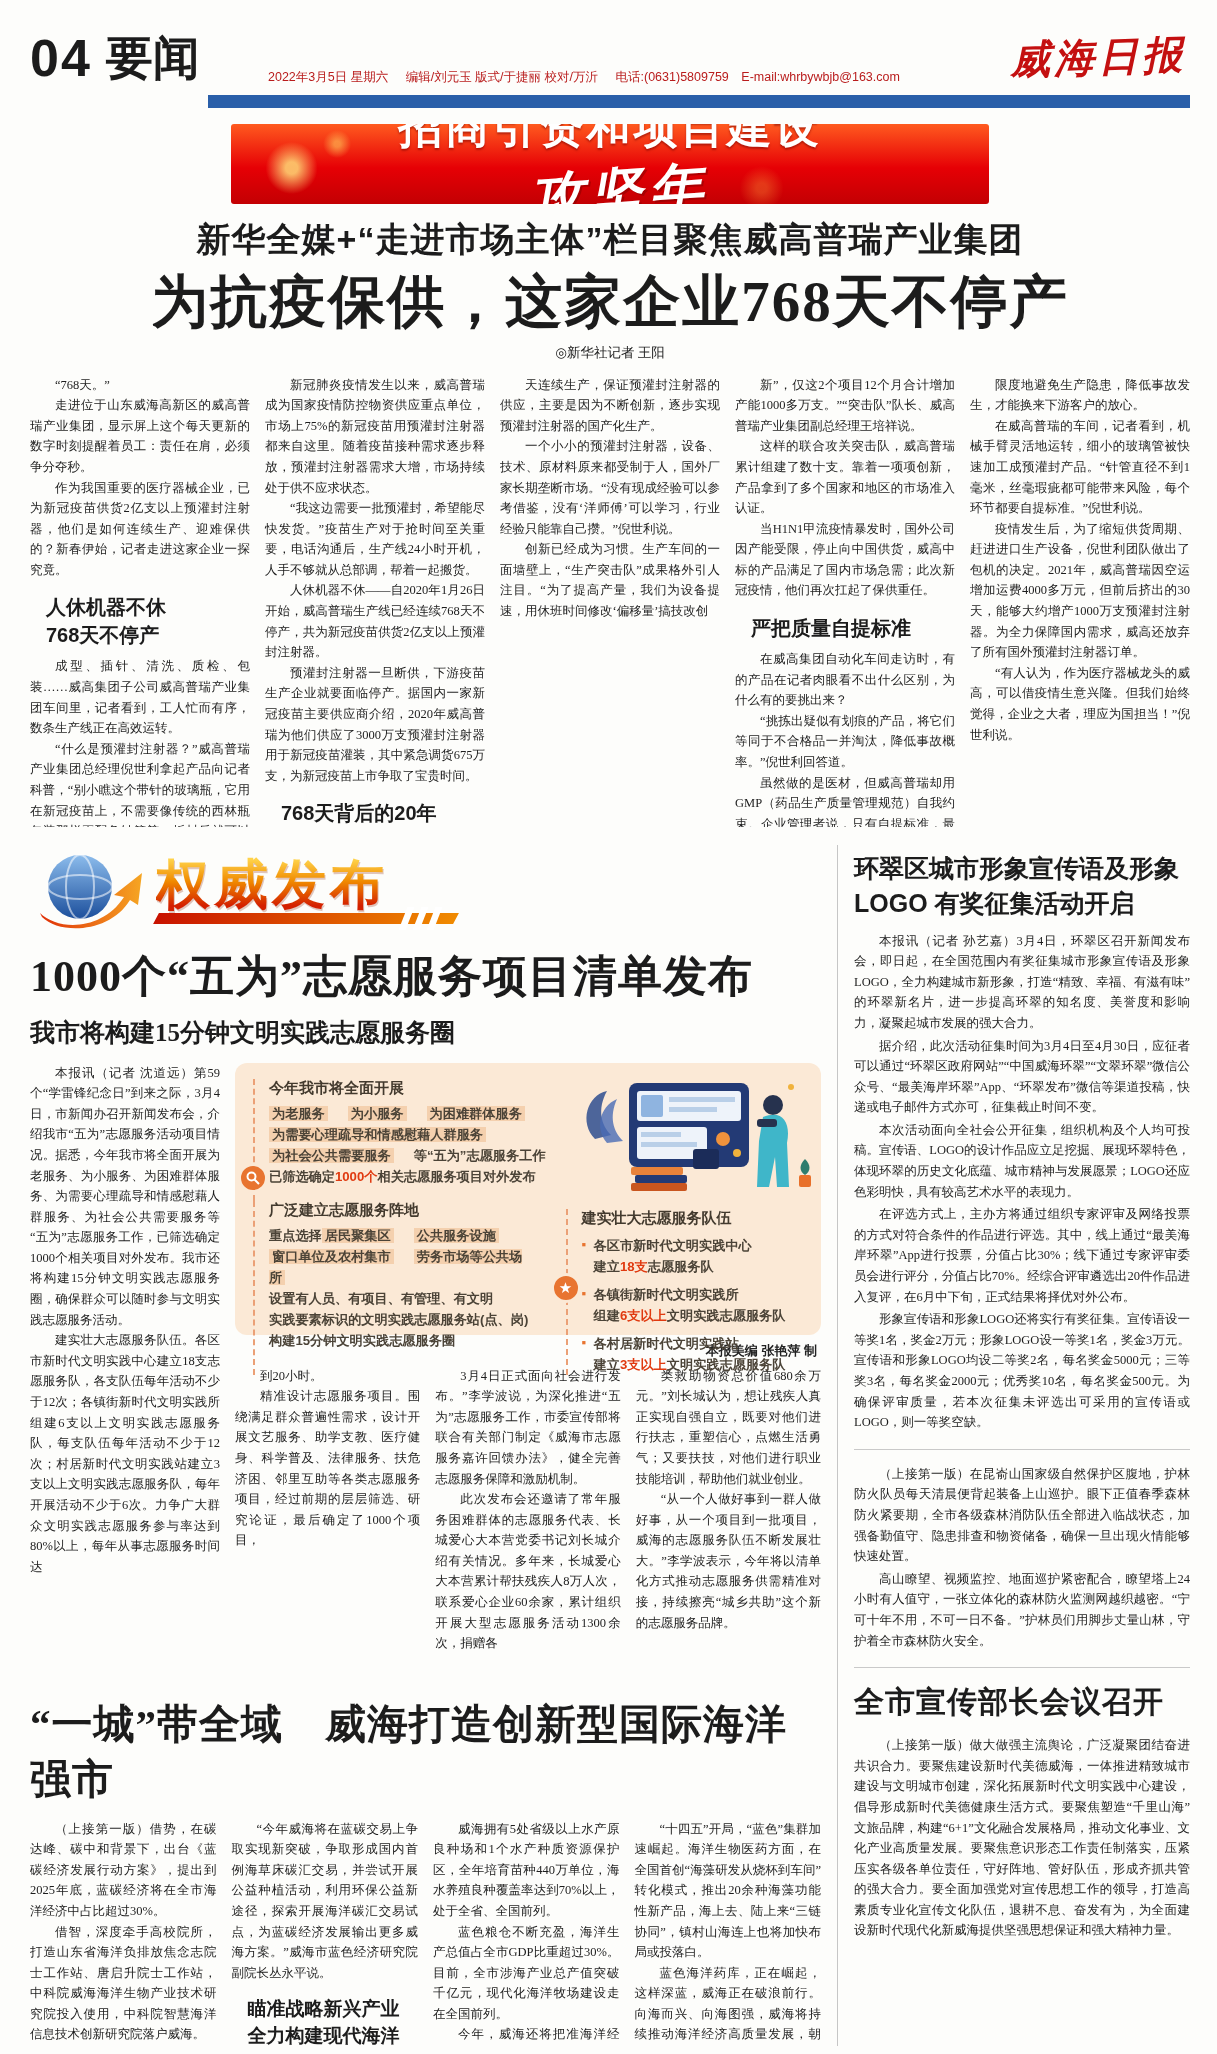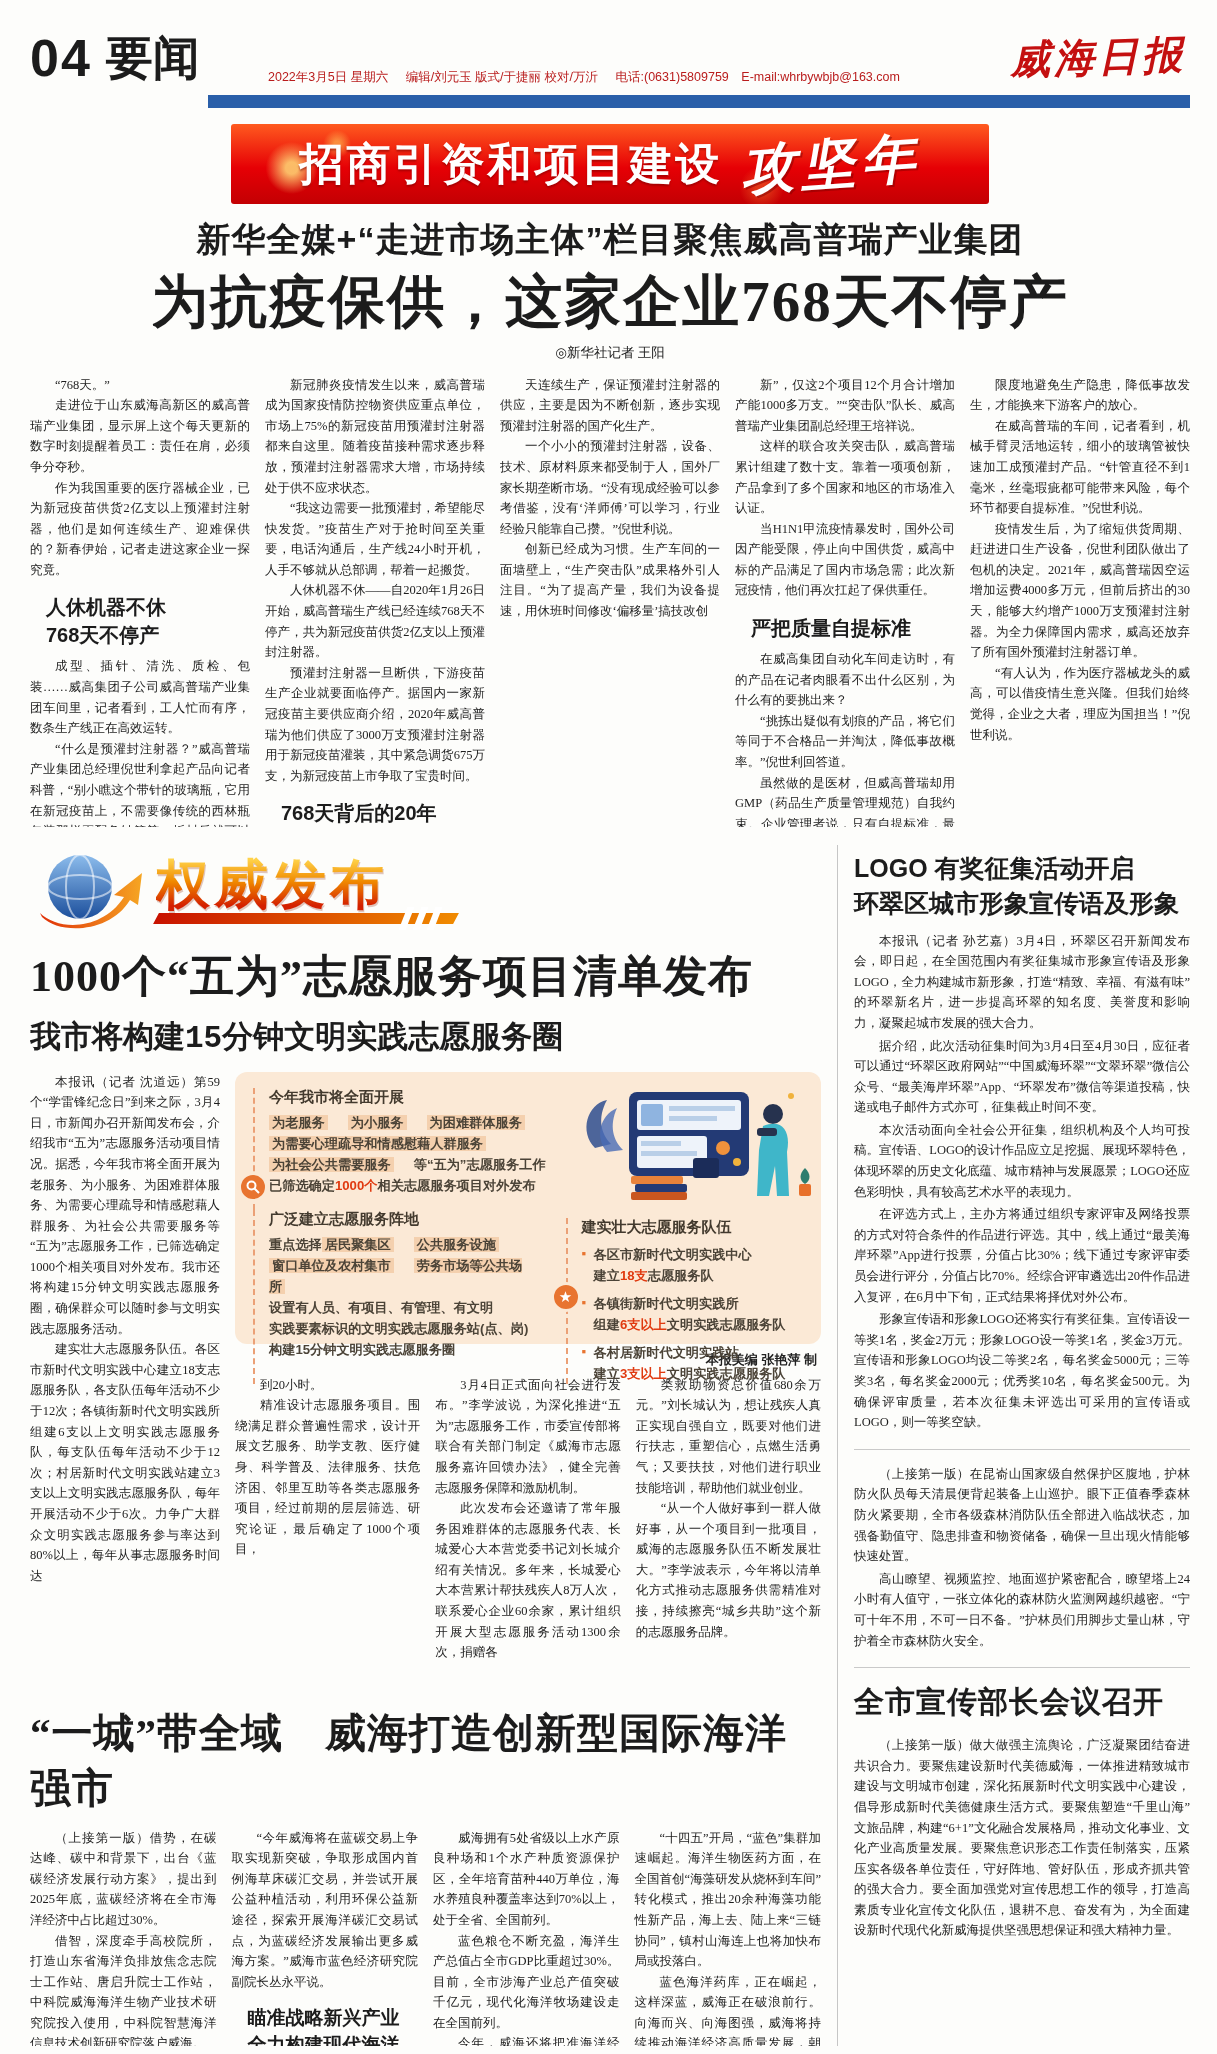--- a/index.html
+++ b/index.html
@@ -14,21 +14,21 @@
   .meta{position:absolute;left:238px;bottom:12px;font-family:"Liberation Sans","DejaVu Sans",sans-serif;
         font-size:12.5px;color:#b91c1c;white-space:nowrap;}
   .meta span{margin-right:14px;}
   .masthead{position:absolute;right:4px;top:4px;font-size:40px;font-weight:900;font-style:italic;
             color:#c41010;transform:rotate(-2deg);letter-spacing:4px;}
   .blue-bar{position:absolute;left:178px;right:0;bottom:-10px;height:13px;background:#2a5fa9;}
   
   .main{position:absolute;left:30px;right:27px;top:112px;bottom:8px;overflow:hidden;}
   
   .banner{width:758px;height:80px;margin:12px auto 0;background:linear-gradient(180deg,#ff5a1f,#e60005 55%,#c30003);
-          border-radius:3px;display:flex;align-items:center;justify-content:center;position:relative;overflow:hidden;}
+          border-radius:3px;display:flex;align-items:center;justify-content:center;position:relative;overflow:hidden;flex-direction:column;}
   .banner:before{content:"";position:absolute;inset:0;
      background:radial-gradient(circle at 8% 55%,rgba(255,220,120,.85) 0 6px,rgba(255,220,120,0) 26px),
                 radial-gradient(circle at 14% 25%,rgba(255,200,90,.6) 0 3px,rgba(255,200,90,0) 14px),
                 radial-gradient(circle at 70% 80%,rgba(255,160,60,.35) 0 5px,rgba(255,160,60,0) 22px);}
   .banner-text{color:#fff;font-family:"Liberation Sans","DejaVu Sans",sans-serif;font-weight:900;
                font-size:44px;letter-spacing:3px;text-shadow:0 2px 2px rgba(120,0,0,.5);z-index:1;}
   .banner-calli{color:#fff;font-size:54px;font-weight:900;font-style:italic;margin-left:18px;
                 transform:rotate(-4deg);letter-spacing:6px;text-shadow:2px 2px 0 rgba(120,0,0,.45);z-index:1;}
   
   .kicker{text-align:center;font-family:"Liberation Sans","DejaVu Sans",sans-serif;font-size:34px;
@@ -50,21 +50,21 @@
   .pwfb-badge{position:relative;margin-left:6px;}
   .pwfb-text{font-family:"Liberation Sans","DejaVu Sans",sans-serif;font-size:54px;font-weight:900;
              letter-spacing:4px;background:linear-gradient(180deg,#ffd24a 5%,#f08a00 45%,#d42000 90%);
              -webkit-background-clip:text;background-clip:text;color:transparent;
              filter:drop-shadow(1px 2px 0 rgba(140,30,0,.25));line-height:1;}
   .pwfb-ribbon{height:11px;width:300px;margin-top:2px;transform:skewX(-28deg);
                background:linear-gradient(90deg,#c81200,#f08a00);position:relative;}
   .pwfb-ribbon i{position:absolute;top:-6px;width:7px;height:23px;background:#fff;transform:skewX(8deg);}
   .pwfb-ribbon i:nth-child(1){right:46px;} .pwfb-ribbon i:nth-child(2){right:32px;} .pwfb-ribbon i:nth-child(3){right:18px;}
   .pwfb-head{font-size:44px;font-weight:900;margin-top:10px;letter-spacing:1px;}
-  .pwfb-sub{font-family:Liberation Mono, monospace;font-size:31px;font-weight:600;margin-top:10px;}
+  .pwfb-sub{font-family:Liberation Serif, serif;font-size:25px;font-weight:600;margin-top:10px;}
   .pw-content{display:flex;gap:15px;margin-top:14px;height:612px;overflow:hidden;}
   .pw-col1{width:190px;flex:none;overflow:hidden;}
   .pw-right{flex:1;min-width:0;display:flex;flex-direction:column;}
   
   .ig{background:#fbe9d6;border-radius:12px;padding:16px 18px 14px;height:272px;position:relative;
       font-family:"Liberation Sans","DejaVu Sans",sans-serif;color:#4b4337;display:grid;
       grid-template-columns:55% 45%;grid-template-rows:auto 1fr;column-gap:10px;box-sizing:border-box;}
   .ig-block{position:relative;border-left:2px dashed #eba076;padding-left:14px;}
   .ig-title{font-weight:900;font-size:15px;margin-bottom:5px;color:#433a2e;}
   .ig-line{font-size:13.2px;line-height:21px;font-weight:700;}
@@ -308,22 +308,22 @@
           </div>
         <div class="col">
             <p class="body-p">“十四五”开局，“蓝色”集群加速崛起。海洋生物医药方面，在全国首创“海藻研发从烧杯到车间”转化模式，推出20余种海藻功能性新产品，海上去、陆上来“三链协同”，镇村山海连上也将加快布局或投落白。</p>
             <p class="body-p">蓝色海洋药库，正在崛起，这样深蓝，威海正在破浪前行。向海而兴、向海图强，威海将持续推动海洋经济高质量发展，朝着创新型国际海洋强市的目标笃定前行。</p>
           </div>
       </div>
     </div>
 
     <div class="rail">
       <div class="hc-head">
+        <div>环翠区城市形象宣传语及形象</div>
         <div>LOGO 有奖征集活动开启</div>
-        <div>环翠区城市形象宣传语及形象</div>
       </div>
       <div style="margin-top:10px;">
           <p class="body-p">本报讯（记者 孙艺嘉）3月4日，环翠区召开新闻发布会，即日起，在全国范围内有奖征集城市形象宣传语及形象LOGO，全力构建城市新形象，打造“精致、幸福、有滋有味”的环翠新名片，进一步提高环翠的知名度、美誉度和影响力，凝聚起城市发展的强大合力。</p>
           <p class="body-p">据介绍，此次活动征集时间为3月4日至4月30日，应征者可以通过“环翠区政府网站”“中国威海环翠”“文翠环翠”微信公众号、“最美海岸环翠”App、“环翠发布”微信等渠道投稿，快递或电子邮件方式亦可，征集截止时间不变。</p>
           <p class="body-p">本次活动面向全社会公开征集，组织机构及个人均可投稿。宣传语、LOGO的设计作品应立足挖掘、展现环翠特色，体现环翠的历史文化底蕴、城市精神与发展愿景；LOGO还应色彩明快，具有较高艺术水平的表现力。</p>
           <p class="body-p">在评选方式上，主办方将通过组织专家评审及网络投票的方式对符合条件的作品进行评选。其中，线上通过“最美海岸环翠”App进行投票，分值占比30%；线下通过专家评审委员会进行评分，分值占比70%。经综合评审遴选出20件作品进入复评，在6月中下旬，正式结果将择优对外公布。</p>
           <p class="body-p">形象宣传语和形象LOGO还将实行有奖征集。宣传语设一等奖1名，奖金2万元；形象LOGO设一等奖1名，奖金3万元。宣传语和形象LOGO均设二等奖2名，每名奖金5000元；三等奖3名，每名奖金2000元；优秀奖10名，每名奖金500元。为确保评审质量，若本次征集未评选出可采用的宣传语或LOGO，则一等奖空缺。</p>
         </div>
 
       <div class="rail-rule"></div>

